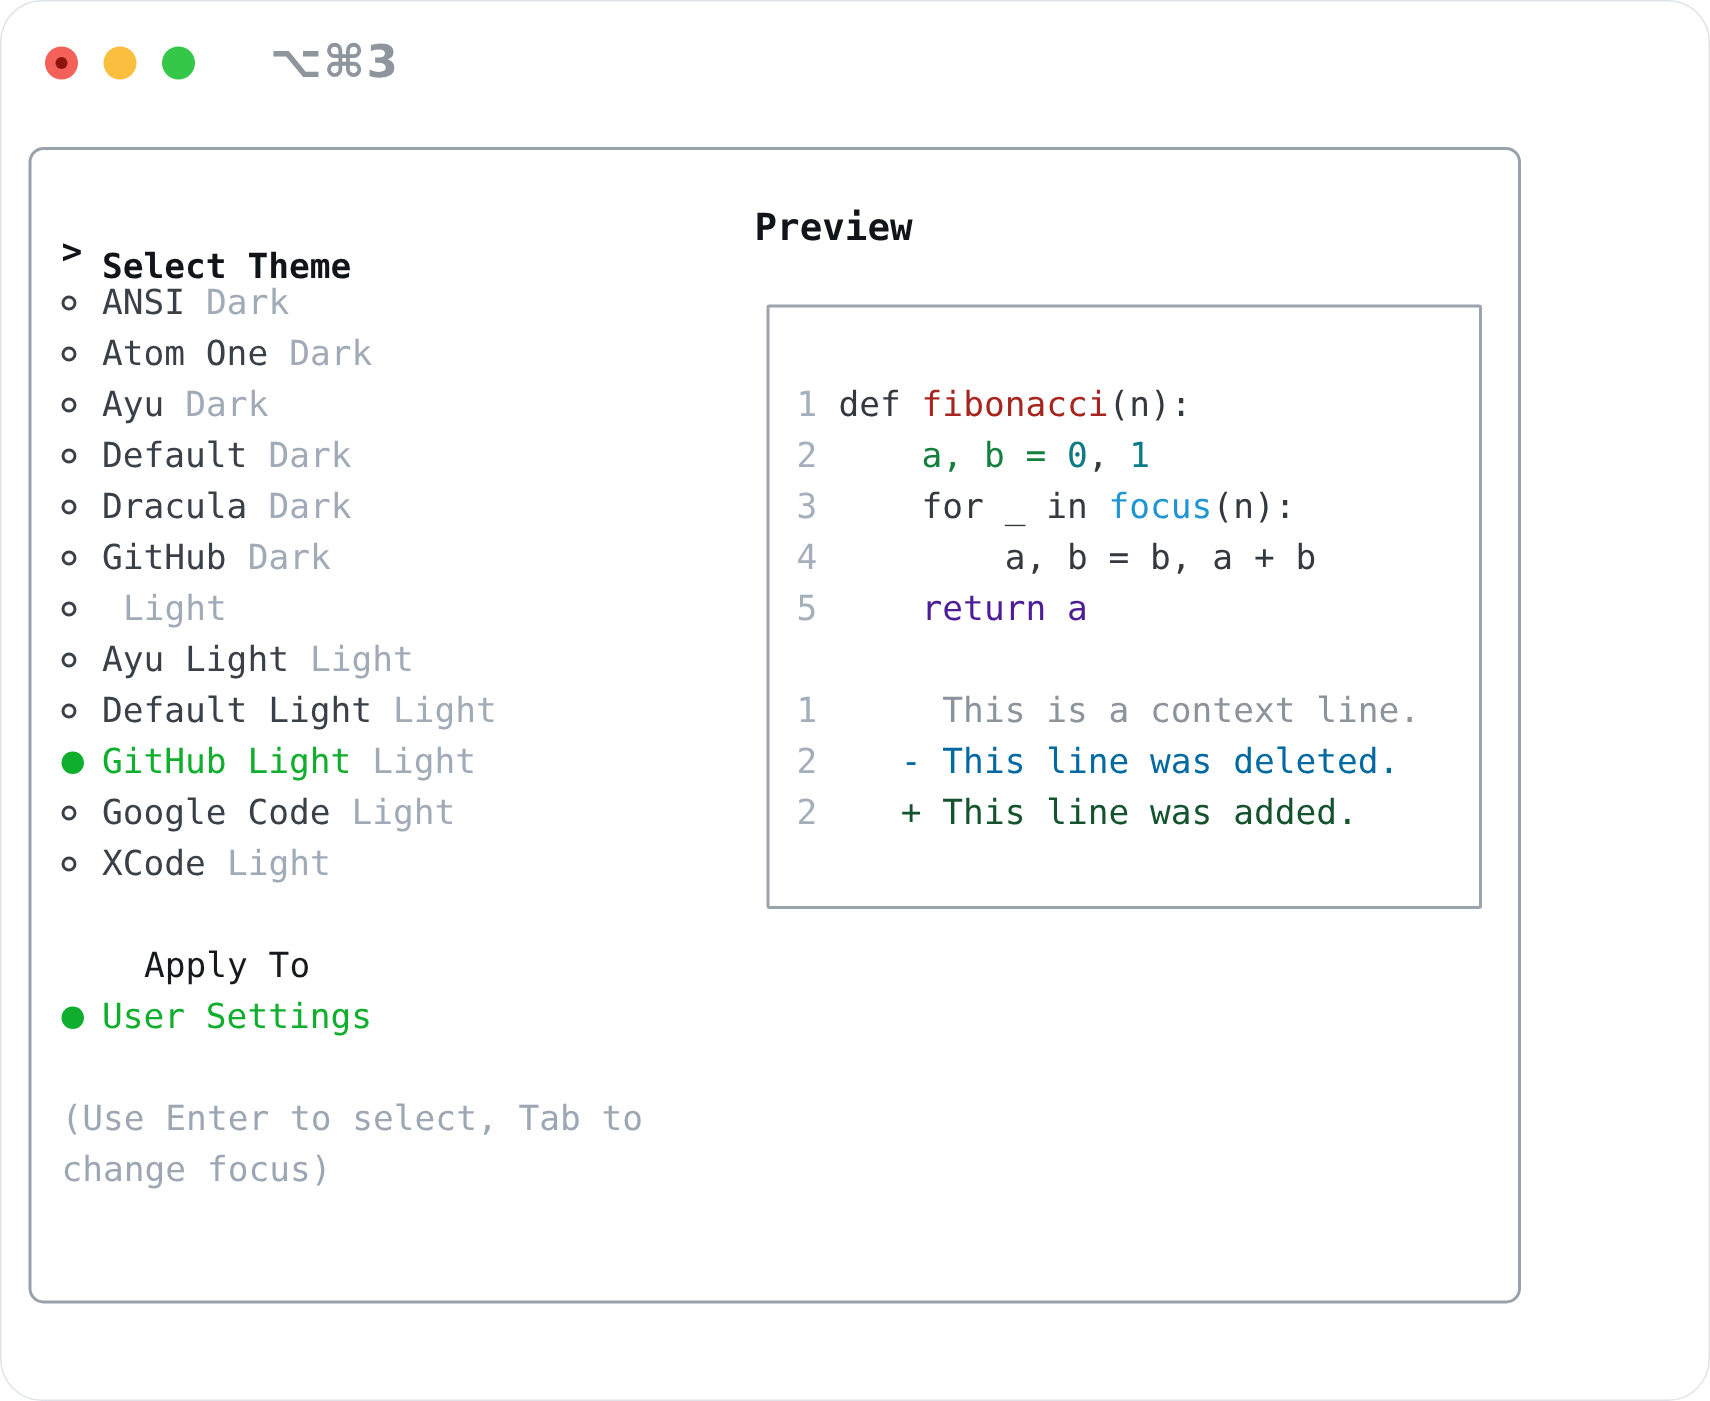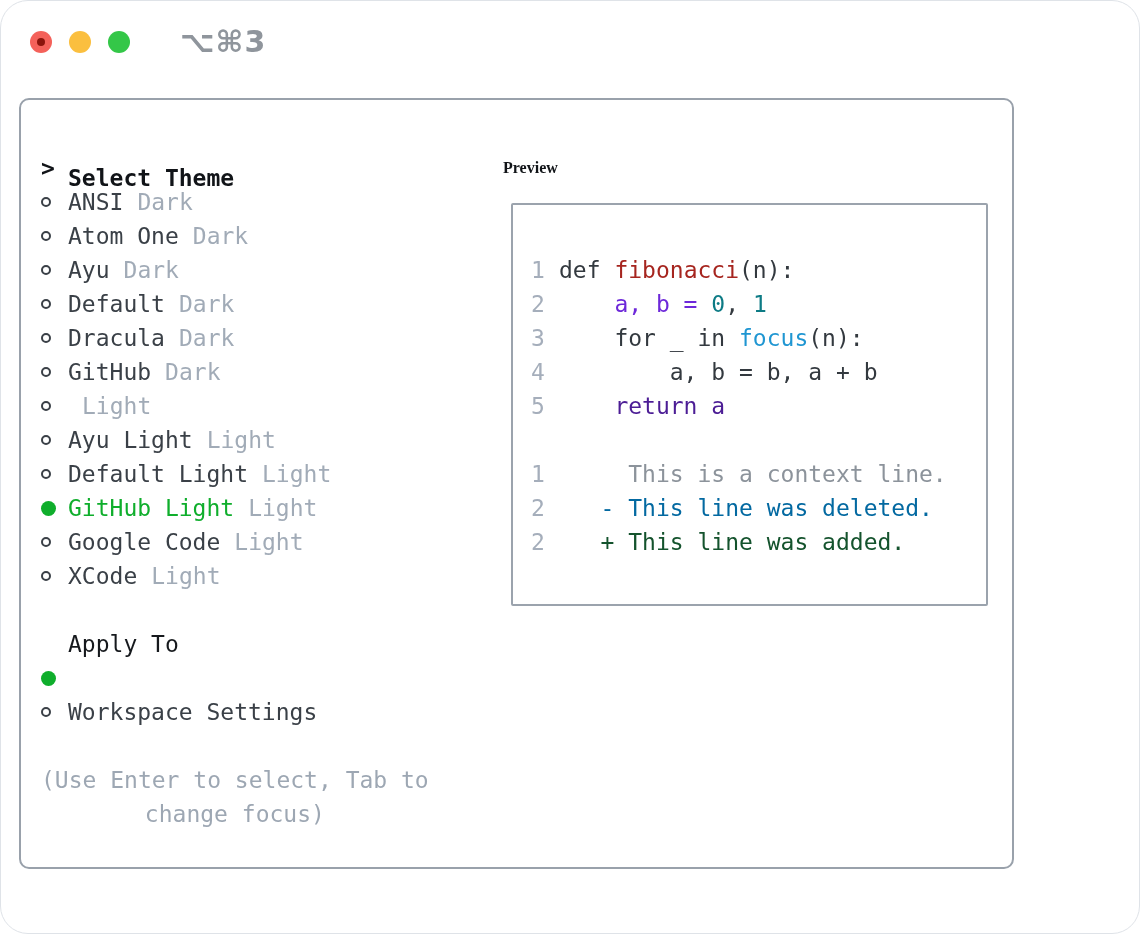--- a/index.html
+++ b/index.html
@@ -59,29 +59,29 @@
     border: 2.5px solid #3a4047; border-radius: 50%;
     display: inline-block;
   }
   .radio.sel {
     width: 15px; height: 15px;
     border: none; background: #0fae2c;
   }
   .name { white-space: pre; color: #3a4047; }
   .name.sel { color: #0fae2c; }
   .tag { white-space: pre; color: #a1abb7; margin-left: 14px; }
-  .apply-title { color: #16191d; white-space: pre; }
+  .apply-title { color: #16191d; white-space: pre; margin-left: 28px; }
   .option-label { white-space: pre; color: #3a4047; }
   .option-label.sel { color: #0fae2c; }
-  .help { height: 34px; line-height: 34px; color: #9da7b3; white-space: pre; text-align: center; }
+  .help { height: 34px; line-height: 34px; color: #9da7b3; white-space: pre; }
   
   .preview-title {
-    position: absolute; left: 482px; top: 51px;
-    font-size: 16px; line-height: 34px;
-    font-weight: bold; color: #111418; font-family: Liberation Serif, serif;
+    position: absolute; left: 482px; top: 35px;
+    font-size: 25px; line-height: 34px;
+    font-weight: bold; color: #111418;
   }
   .preview-box {
     position: absolute; left: 490px; top: 103px;
     width: 477px; height: 403px;
     border: 2px solid #9ba3ad;
     border-radius: 2px;
     background: #ffffff;
     padding: 48px 14px 0 18px;
     overflow: hidden;
   }
@@ -207,44 +207,39 @@
       <div class="row">
         <span class="cell"></span>
         <span class="apply-title">Apply To</span>
       </div>
 
       <div id="apply-items">
           <div class="row">
             <span class="cell">
               <span class="radio sel"></span>
             </span>
-          </div>
-          <div class="row">
-            <span class="cell">
-              <span class="radio"></span>
-            </span>
-            <span class="option-label">Workspace Settings</span>
+            <span class="option-label sel">User Settings</span>
           </div>
         </div>
 
       <div class="gap-row"></div>
 
       <div class="help">(Use Enter to select, Tab to</div>
       <div class="help">change focus)</div>
     </div>
 
     <div class="preview-title">Preview</div>
     <div class="preview-box" id="preview-box">
         <div class="code-row">
           <span class="gutter">1</span>
           <span class="code-text"><span class="tok" style="color: rgb(51, 57, 63);">def </span><span class="tok" style="color: rgb(166, 37, 31);">fibonacci</span><span class="tok" style="color: rgb(51, 57, 63);">(n):</span></span>
         </div>
         <div class="code-row">
           <span class="gutter">2</span>
-          <span class="code-text"><span class="tok" style="color: #6d28d9;">    a, b = </span><span class="tok" style="color: rgb(13, 123, 133);">0</span><span class="tok" style="color: rgb(51, 57, 63);">, </span><span class="tok" style="color: rgb(13, 123, 133);">1</span></span>
+          <span class="code-text"><span class="tok" style="color: #15803d;">    a, b = </span><span class="tok" style="color: rgb(13, 123, 133);">0</span><span class="tok" style="color: rgb(51, 57, 63);">, </span><span class="tok" style="color: rgb(13, 123, 133);">1</span></span>
         </div>
         <div class="code-row">
           <span class="gutter">3</span>
           <span class="code-text"><span class="tok" style="color: rgb(51, 57, 63);">    for _ in </span><span class="tok" style="color: rgb(31, 150, 210);">focus</span><span class="tok" style="color: rgb(51, 57, 63);">(n):</span></span>
         </div>
         <div class="code-row">
           <span class="gutter">4</span>
           <span class="code-text"><span class="tok" style="color: rgb(51, 57, 63);">        a, b = b, a + b</span></span>
         </div>
         <div class="code-row">

